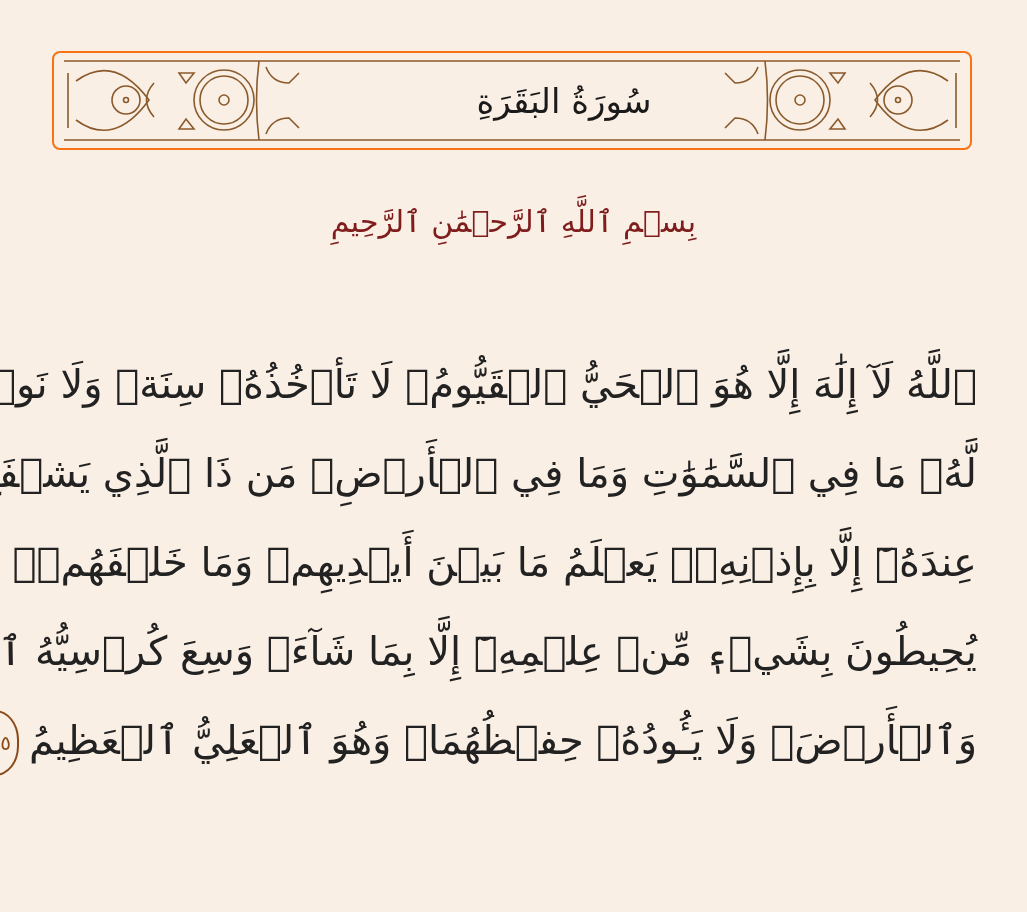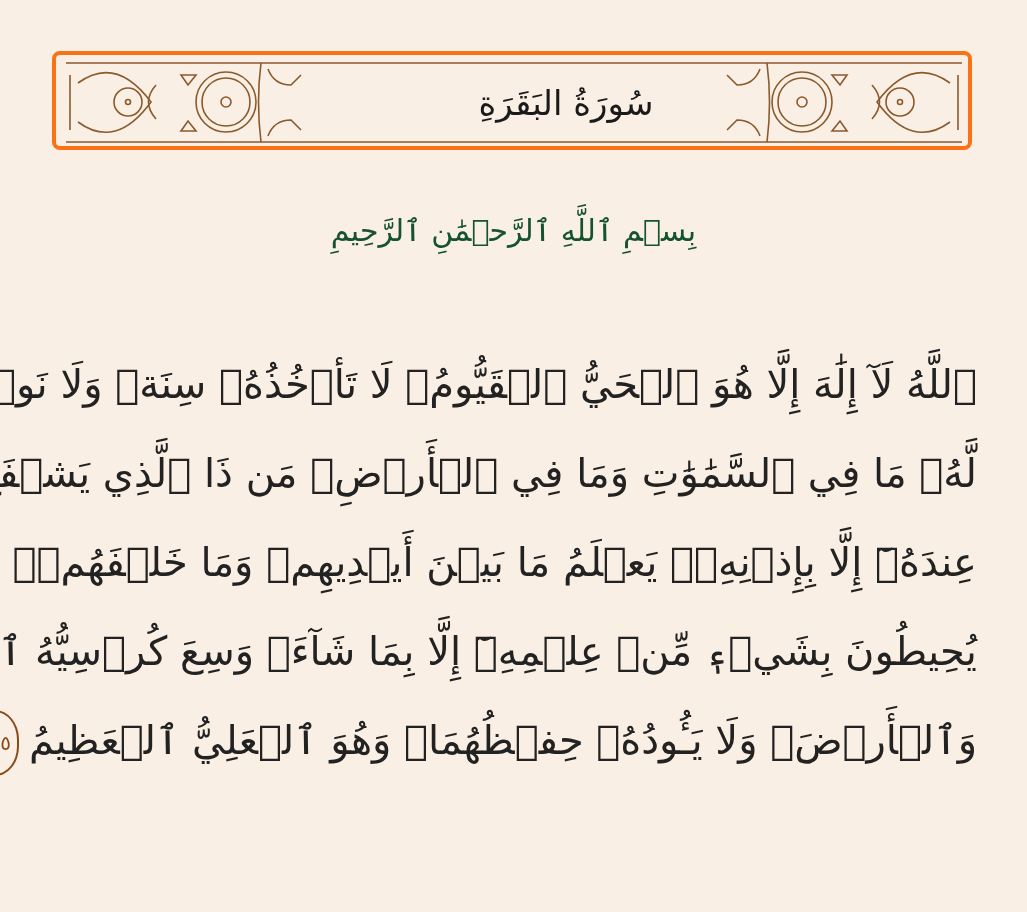--- a/index.html
+++ b/index.html
@@ -1,20 +1,20 @@
 <!DOCTYPE html>
 <html><head>
 <meta charset="utf-8">
 <style>
   html,body{margin:0;padding:0;}
   body{width:1027px;height:912px;background:#faefe4;overflow:hidden;position:relative;font-family:"DejaVu Sans",sans-serif;}
-  .frame{position:absolute;left:52px;top:51px;width:920px;height:99px;border:4px solid #f97316;border-radius:8px;box-sizing:border-box;}
+  .frame{position:absolute;left:52px;top:51px;width:920px;height:99px;border:2px solid #f97316;border-radius:8px;box-sizing:border-box;}
   .frame svg{position:absolute;left:0;top:0;}
   .title{position:absolute;left:270px;top:0;width:480px;height:95px;display:flex;align-items:center;justify-content:center;font-size:34px;color:#1a1a1a;direction:rtl;}
-  .bismillah{position:absolute;left:0;right:0;top:213px;text-align:center;font-size:30px;color:#14532d;direction:rtl;}
+  .bismillah{position:absolute;left:0;right:0;top:204px;text-align:center;font-size:30px;color:#7f1d1d;direction:rtl;}
   .verse{position:absolute;left:50px;right:50px;top:340px;direction:rtl;text-align:justify;color:#222;font-family:"DejaVu Sans",sans-serif;font-size:40px;line-height:89px;}
   .line{display:block;text-align:justify;text-align-last:justify;height:89px;white-space:nowrap;}
   .ayah-marker{display:inline-flex;align-items:center;justify-content:center;width:44px;height:62px;border:2px solid #8a4a1a;border-radius:50%/45%;color:#8a4a1a;font-size:20px;vertical-align:middle;margin-right:10px;}
 </style>
 </head>
 <body>
 
 <div class="frame">
   <svg width="916" height="95">
     <g fill="none" stroke="#8a5a2c" stroke-width="1.6">

